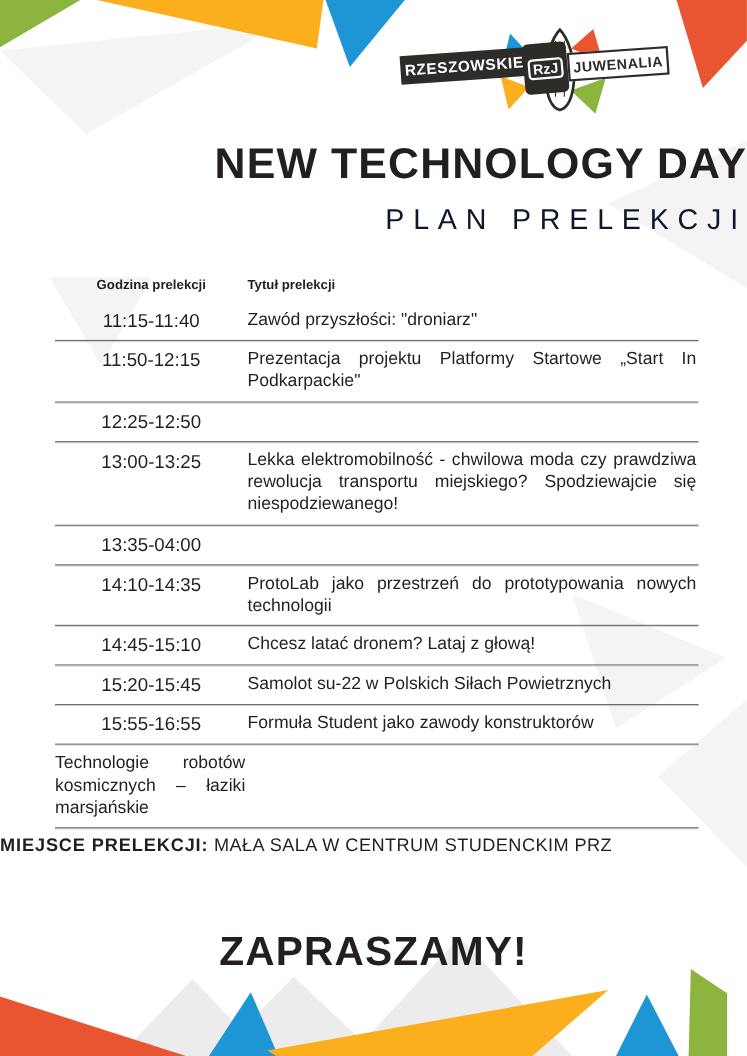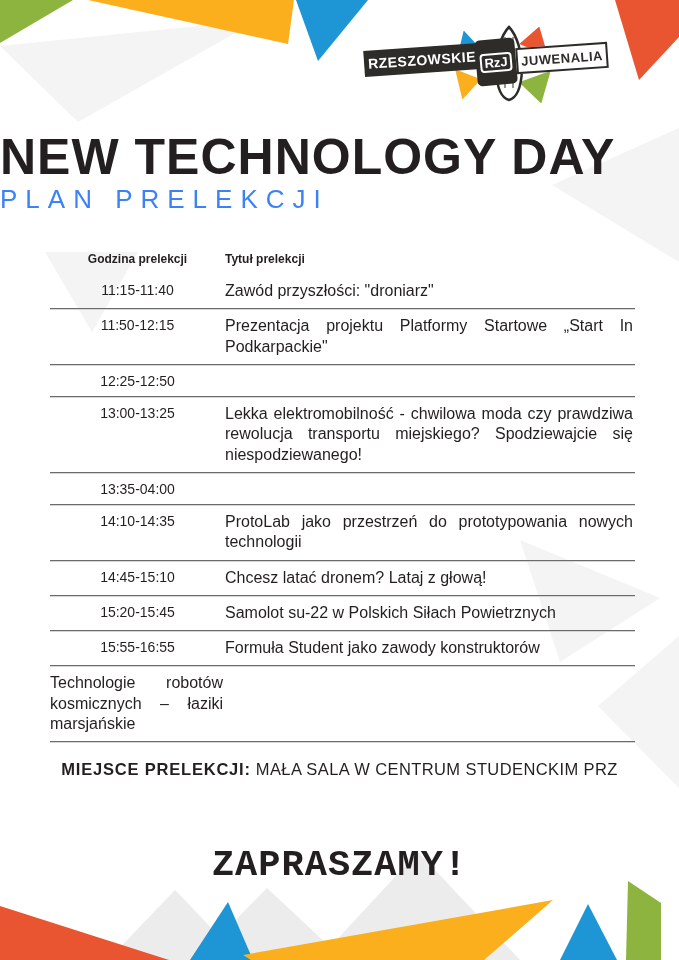--- a/index.html
+++ b/index.html
@@ -31,42 +31,42 @@
     background:#fff;border:2px solid var(--dark);transform:rotate(-4deg);
     display:flex;align-items:center;justify-content:center;color:var(--dark);
     font-weight:bold;font-size:13px;letter-spacing:.5px;}
   .logo-center{position:absolute;left:116px;top:14px;width:40px;height:46px;
     background:var(--dark);border-radius:5px;transform:rotate(-5deg);
     display:flex;align-items:center;justify-content:center;}
   .logo-center span{border:2px solid #fff;border-radius:4px;padding:0 2px;
     color:#fff;font-weight:bold;font-size:13px;}
 
   
-  .title{position:absolute;top:128px;left:0;right:0;text-align:left;
-    font-size:50px;font-weight:900;letter-spacing:1px;color:var(--text);}
-  .subtitle{position:absolute;top:184px;left:0;right:0;text-align:left;
-    font-size:26px;font-weight:400;letter-spacing:8px;color:#3b82f6;}
+  .title{position:absolute;top:128px;left:0;right:0;text-align:right;
+    font-size:39px;font-weight:900;letter-spacing:1px;color:var(--text);}
+  .subtitle{position:absolute;top:184px;left:0;right:0;text-align:right;
+    font-size:26px;font-weight:400;letter-spacing:8px;color:#0f172a;}
 
   
   .schedule{position:absolute;left:50px;top:252px;width:585px;}
   .sched-header{display:grid;grid-template-columns:175px 1fr;
     font-weight:bold;font-size:12px;padding-bottom:8px;}
   .sched-header .col-time{text-align:center;}
   .sched-row{display:grid;grid-template-columns:175px 1fr;padding:7px 0;
     border-bottom:1px solid var(--separator);box-shadow:0 1px 0 #d6d6d6;}
-  .sched-row .time{text-align:center;font-size:14px;padding-top:1px;}
+  .sched-row .time{text-align:center;font-size:17px;padding-top:1px;}
   .sched-row .lecture{font-size:16px;line-height:1.27;text-align:justify;
     padding-right:2px;hyphens:manual;}
 
   
-  .venue{position:absolute;top:760px;left:0;right:0;text-align:center;
+  .venue{position:absolute;top:760px;left:0;right:0;text-align:left;
     font-size:16.5px;letter-spacing:.4px;color:var(--text);}
   .venue .venue-label{font-weight:900;letter-spacing:.8px;}
   .closing{position:absolute;top:844px;left:0;right:0;text-align:center;
-    font-size:37px;font-weight:900;letter-spacing:1px;color:var(--text);font-family:Liberation Mono, monospace;}
+    font-size:37px;font-weight:900;letter-spacing:1px;color:var(--text);}
 </style>
 </head>
 <body>
 
 <div class="page">
 
   <svg class="decor" viewBox="0 0 679 960" aria-hidden="true">
     <polygon class="c-faint" points="0,46 258,20 78,122"></polygon>
     <polygon class="c-faint" points="679,128 552,185 679,262"></polygon>
     <polygon class="c-faint" points="45,252 138,252 92,332"></polygon>

